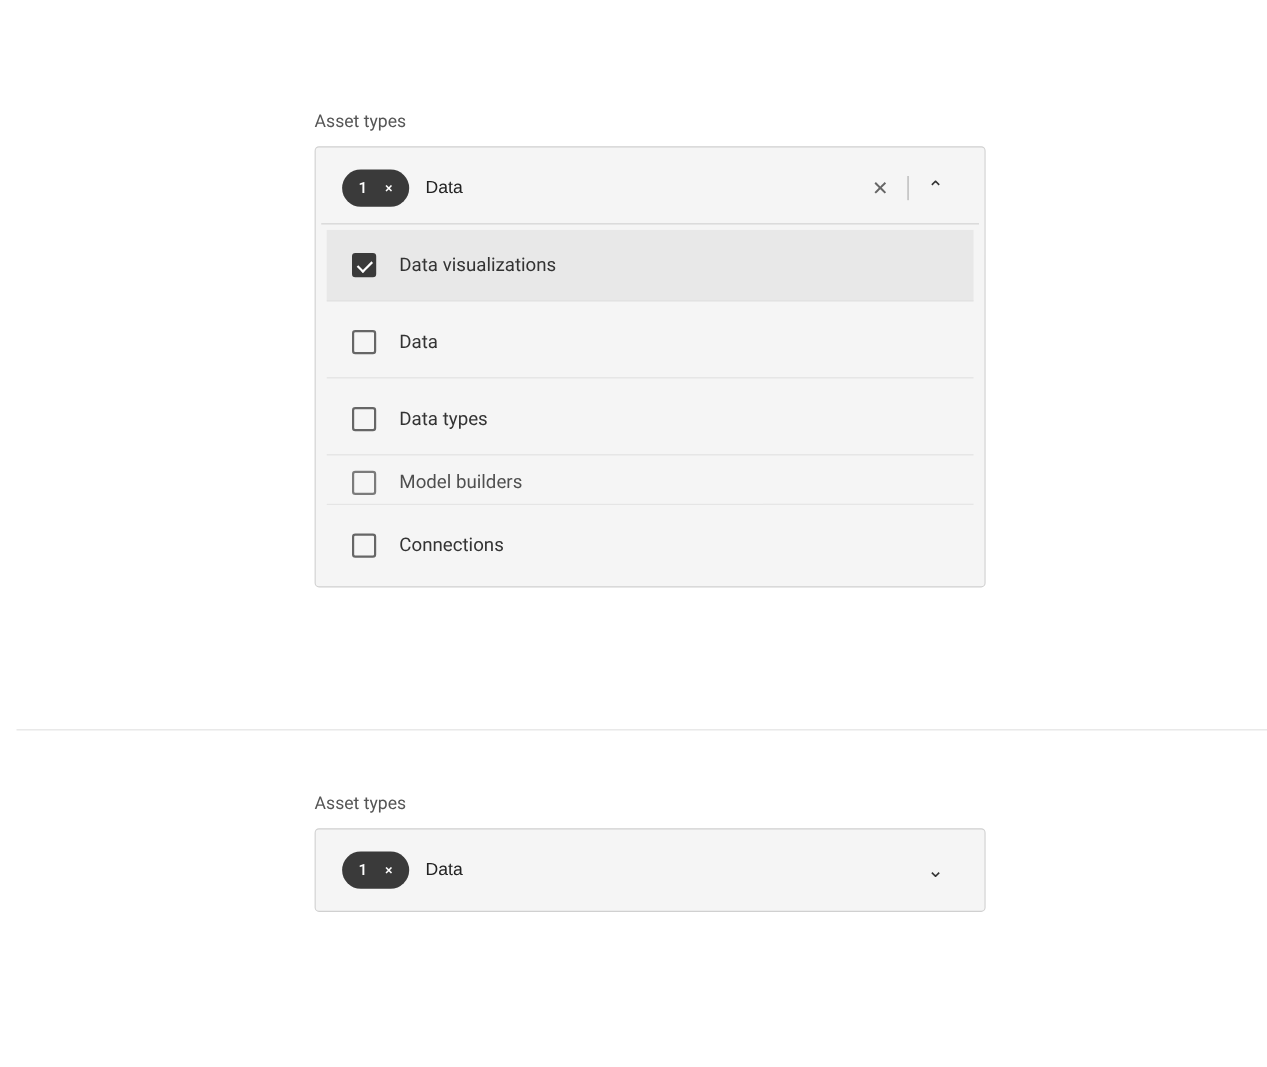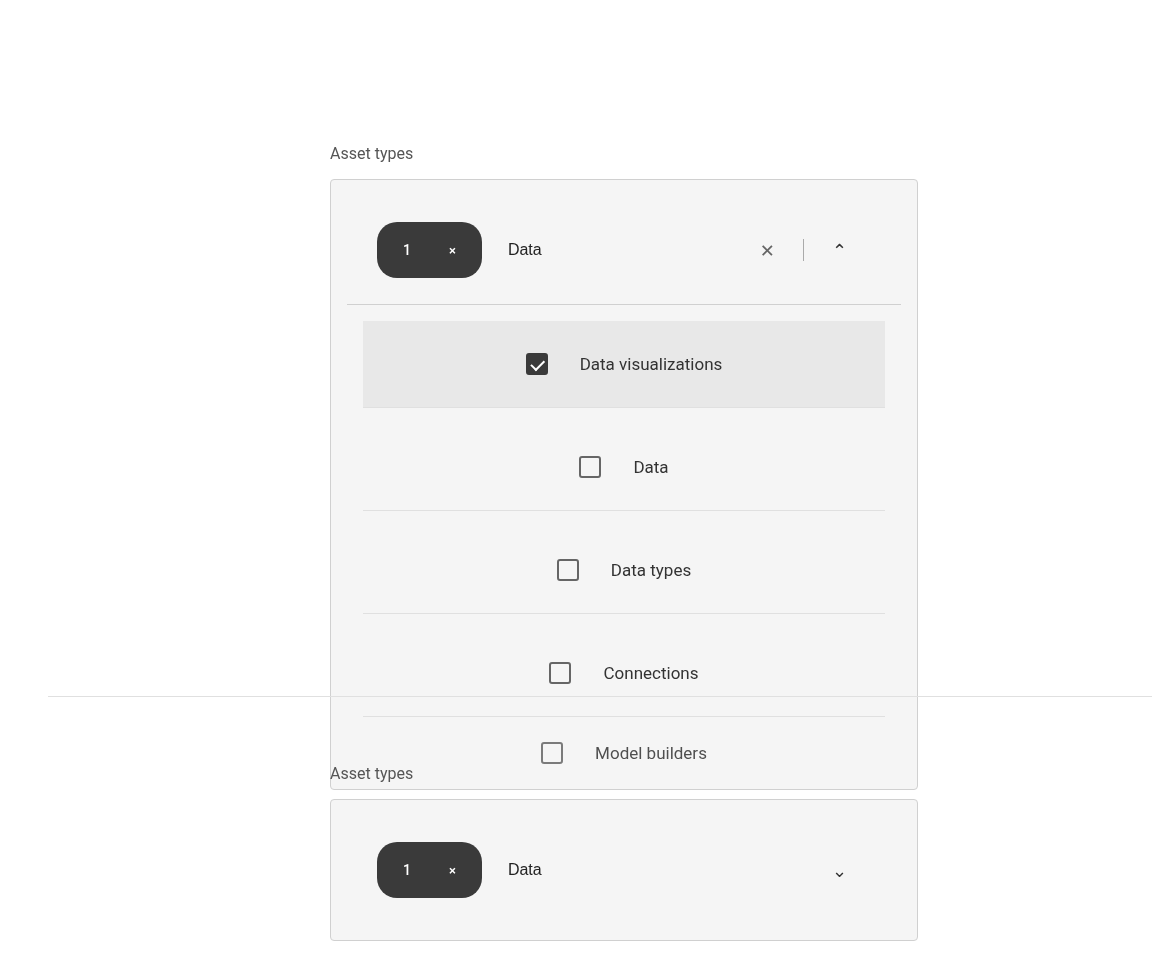--- a/index.html
+++ b/index.html
@@ -1,17 +1,17 @@
 <!DOCTYPE html>
 <html><head>
   <meta charset="utf-8">
   <style>
     * {
       box-sizing: border-box;
-      margin: 16px;
+      margin: 5px;
       padding: 0;
     }
 
     body {
       background: #ffffff;
       font-family: -apple-system, BlinkMacSystemFont, 'Segoe UI', Roboto, sans-serif;
       width: 1152px;
       height: 970px;
       position: relative;
       overflow: hidden;
@@ -121,21 +121,20 @@
     }
 
     .dropdown-item {
       display: flex;
       align-items: center;
       padding: 16px 18px;
       border-bottom: 1px solid #e0e0e0;
       cursor: pointer;
       font-size: 16px;
       color: #333;
-      justify-content: center;
     }
 
     .dropdown-item:last-child {
       border-bottom: none;
     }
 
     .dropdown-item.selected {
       background: #e8e8e8;
     }
 
@@ -227,28 +226,28 @@
         <div class="dropdown-item">
           <div class="checkbox"></div>
           <span class="item-label">Data</span>
         </div>
 
         <div class="dropdown-item">
           <div class="checkbox"></div>
           <span class="item-label">Data types</span>
         </div>
 
+        <div class="dropdown-item" style="opacity: 0.85; overflow: hidden; max-height: 40px;">
+          <div class="checkbox"></div>
+          <span class="item-label">Model builders</span>
+        </div>
+
         <div class="dropdown-item">
           <div class="checkbox"></div>
           <span class="item-label">Connections</span>
-        </div>
-
-        <div class="dropdown-item" style="opacity: 0.85; overflow: hidden; max-height: 40px;">
-          <div class="checkbox"></div>
-          <span class="item-label">Model builders</span>
         </div>
       </div>
     </div>
   </div>
 </div>
 
 <div class="divider-line"></div>
 
 <div class="section-wrapper-bottom">
   <div class="asset-types-container">

